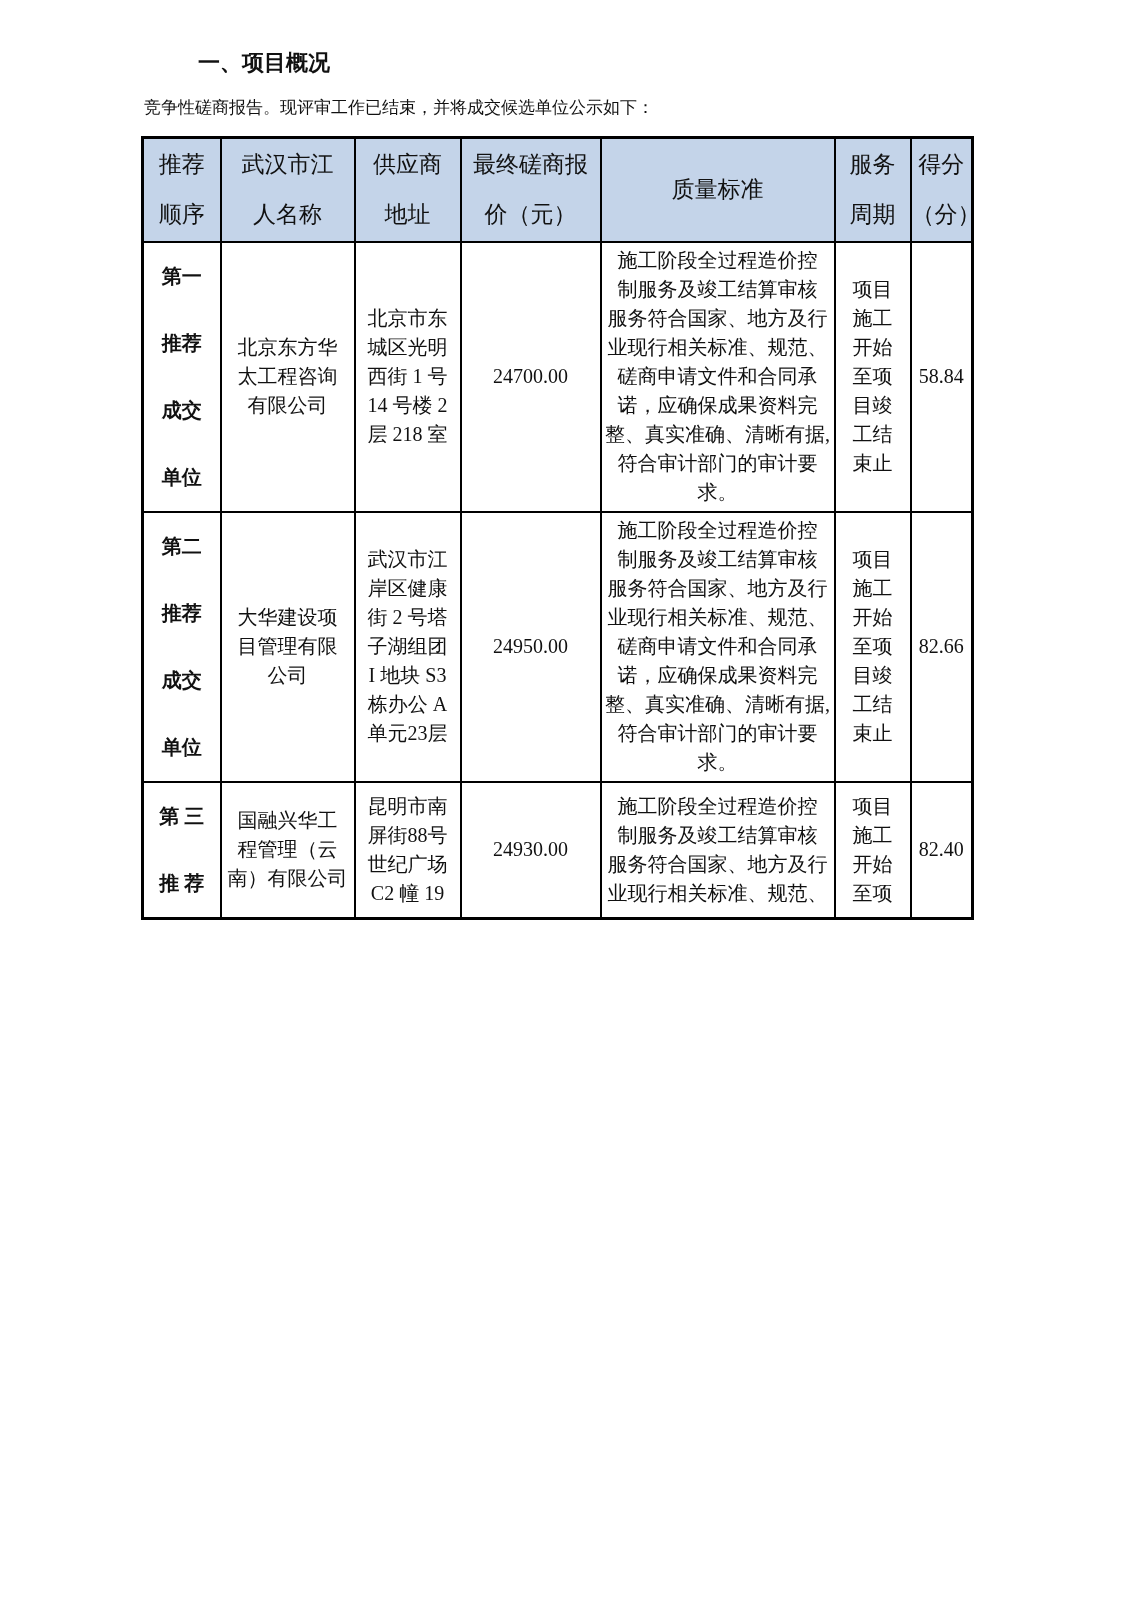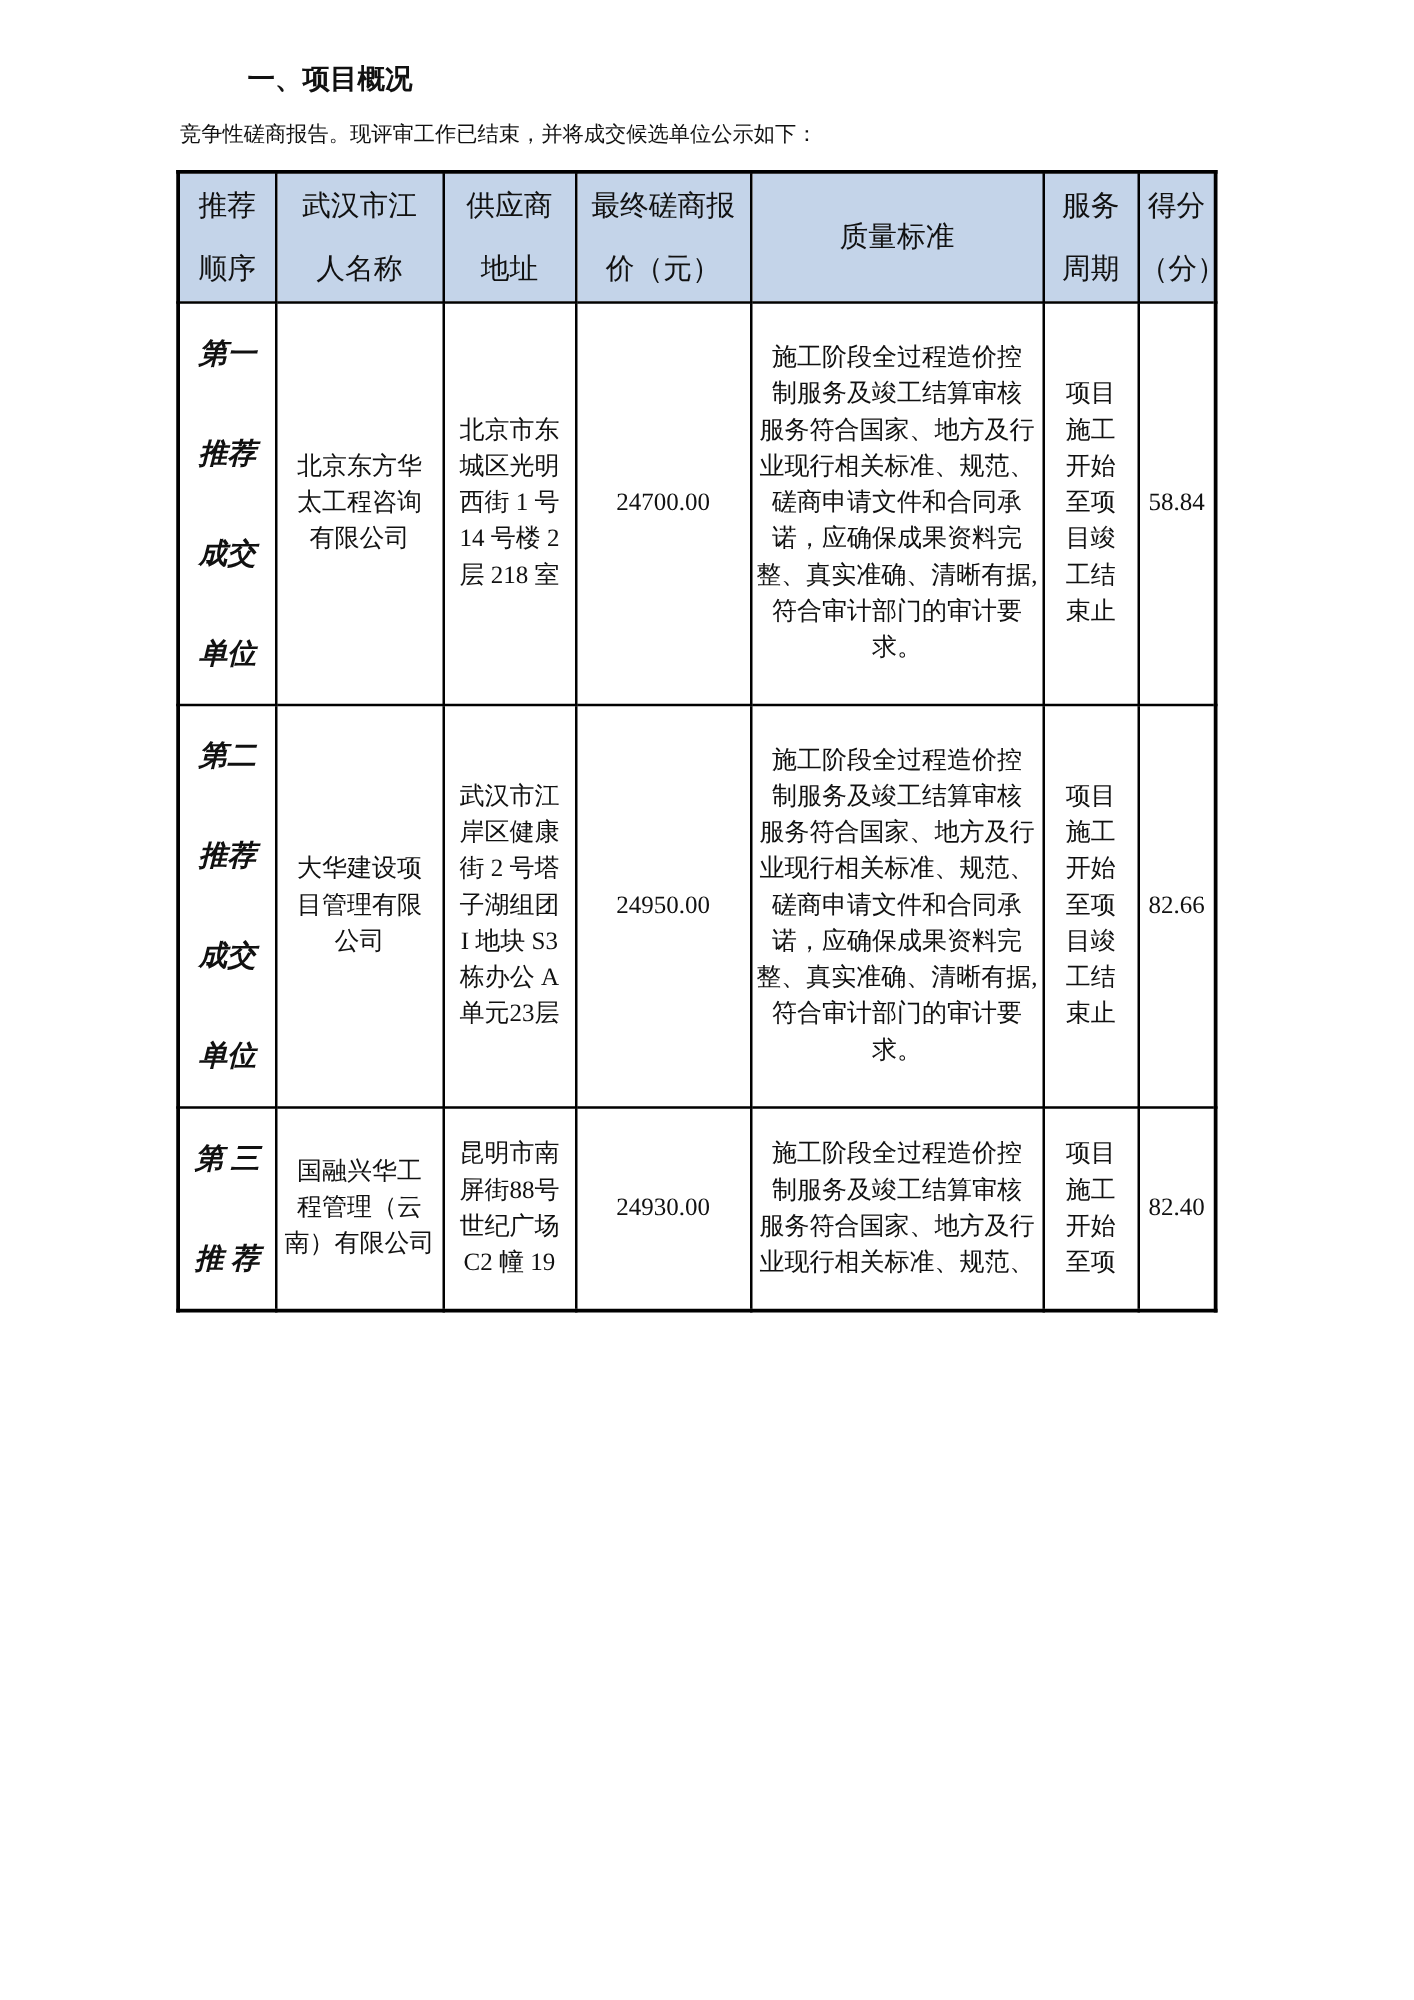--- a/index.html
+++ b/index.html
@@ -65,23 +65,22 @@
     line-height:50px;
     height:104px;
   }
   .result-table td {
     font-size:20px;
     line-height:29px;
     margin-left:35px;
   }
   td.rank-cell {
     font-weight:700;
-    font-size:23px;
-    line-height:80px;
-    font-style:italic;
+    font-size:20px;
+    line-height:67px;
   }
   td.price-cell, td.score-cell { font-size:20px; }
   tr.row-1 { height:267px; }
   tr.row-2 { height:269px; }
   tr.row-3 { height:120px; }
   tr.row-3 td { border-bottom:1px solid #888; }
 </style>
 </head>
 <body>
 

